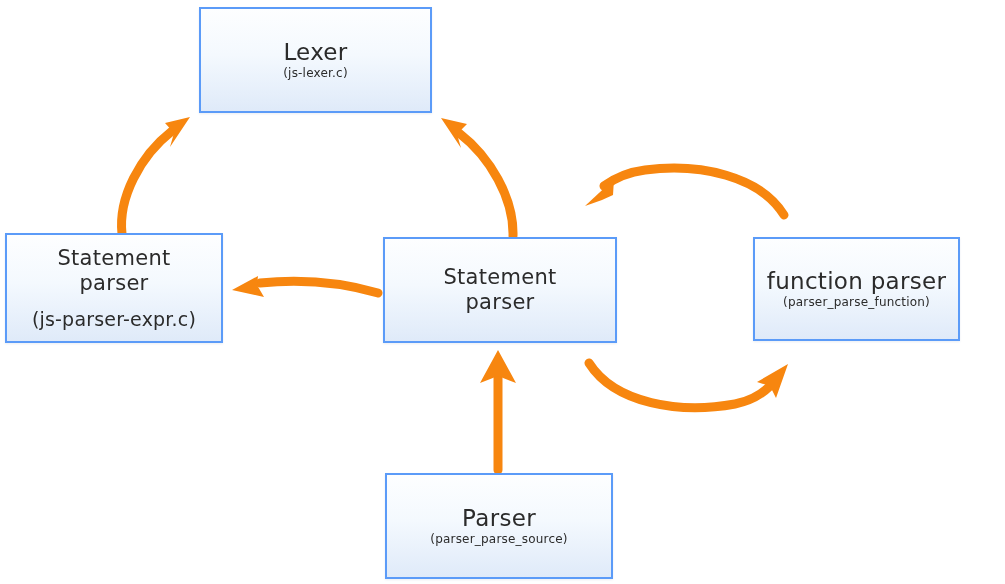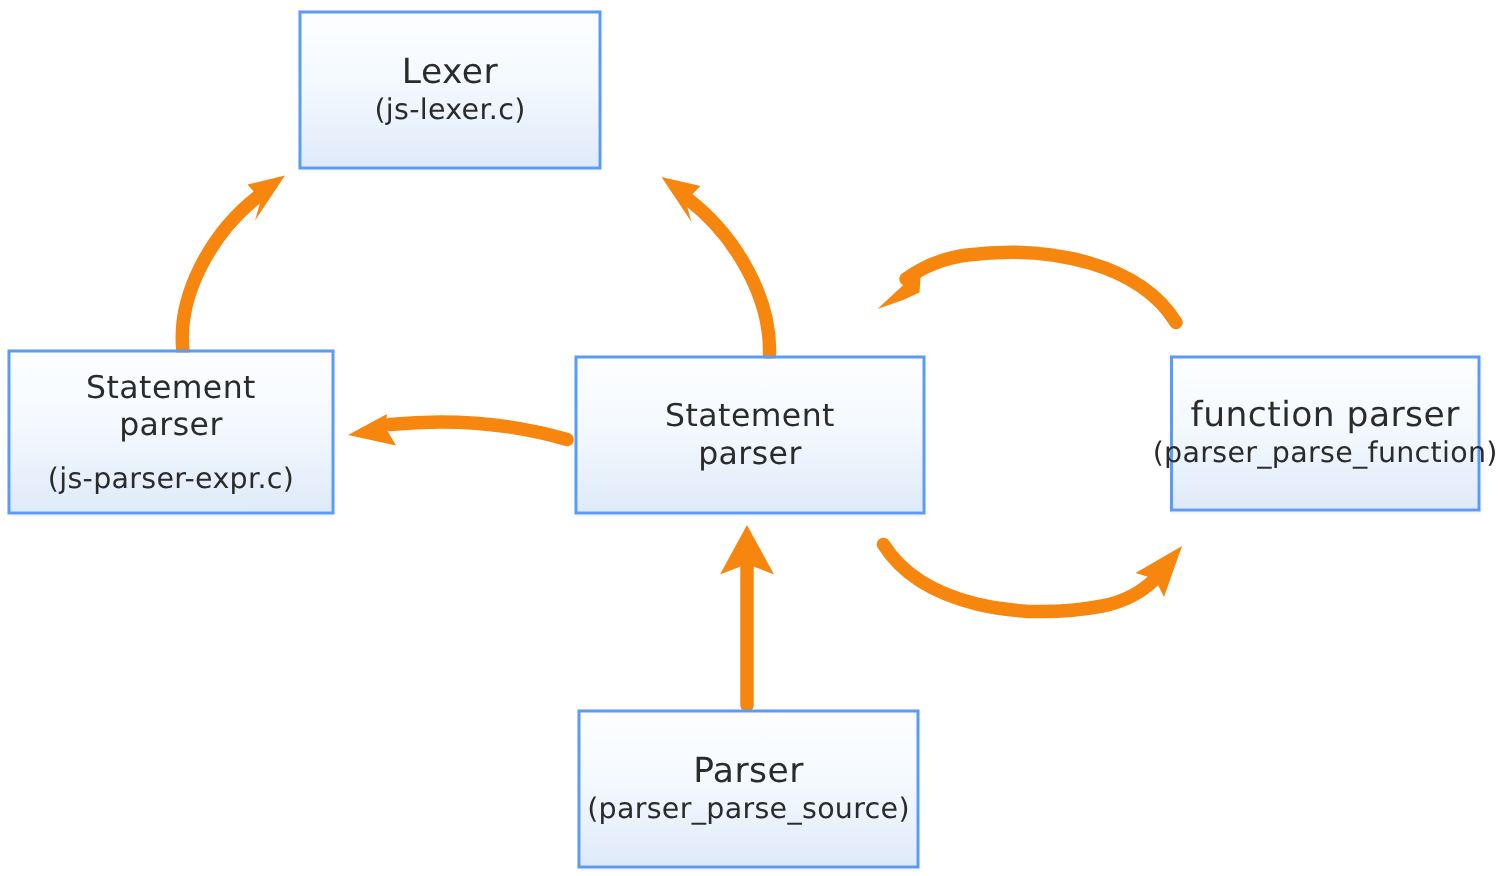--- a/index.html
+++ b/index.html
@@ -28,32 +28,32 @@
     text-align: center;
     line-height: 1.18;
     box-shadow: 0 1px 2px rgba(60,90,140,0.10);
   }
   .node .title {
     font-size: 23px;
     letter-spacing: 0.3px;
     white-space: nowrap;
   }
   .node .sub {
-    font-size: 19px;
+    font-size: 12px;
     letter-spacing: 0.2px;
     white-space: nowrap;
   }
   .node.two-line .title { font-size: 21px; }
   .node.two-line .sub { font-size: 19px; margin-top: 12px; }
 
   
-  #node-lexer       { left: 199px; top: 7px;   width: 202px; height: 106px; }
+  #node-lexer       { left: 199px; top: 7px;   width: 233px; height: 106px; }
   #node-expression  { left: 5px;   top: 233px; width: 218px; height: 110px; }
   #node-statement   { left: 383px; top: 237px; width: 234px; height: 106px; }
-  #node-function    { left: 753px; top: 237px; width: 207px; height: 104px; margin-left: 27px; }
+  #node-function    { left: 753px; top: 237px; width: 207px; height: 104px; }
   #node-parser      { left: 385px; top: 473px; width: 228px; height: 106px; }
 
   #arrow-layer {
     position: absolute;
     left: 0; top: 0;
     width: 1005px;
     height: 584px;
     pointer-events: none;
   }
   .edge-path {

